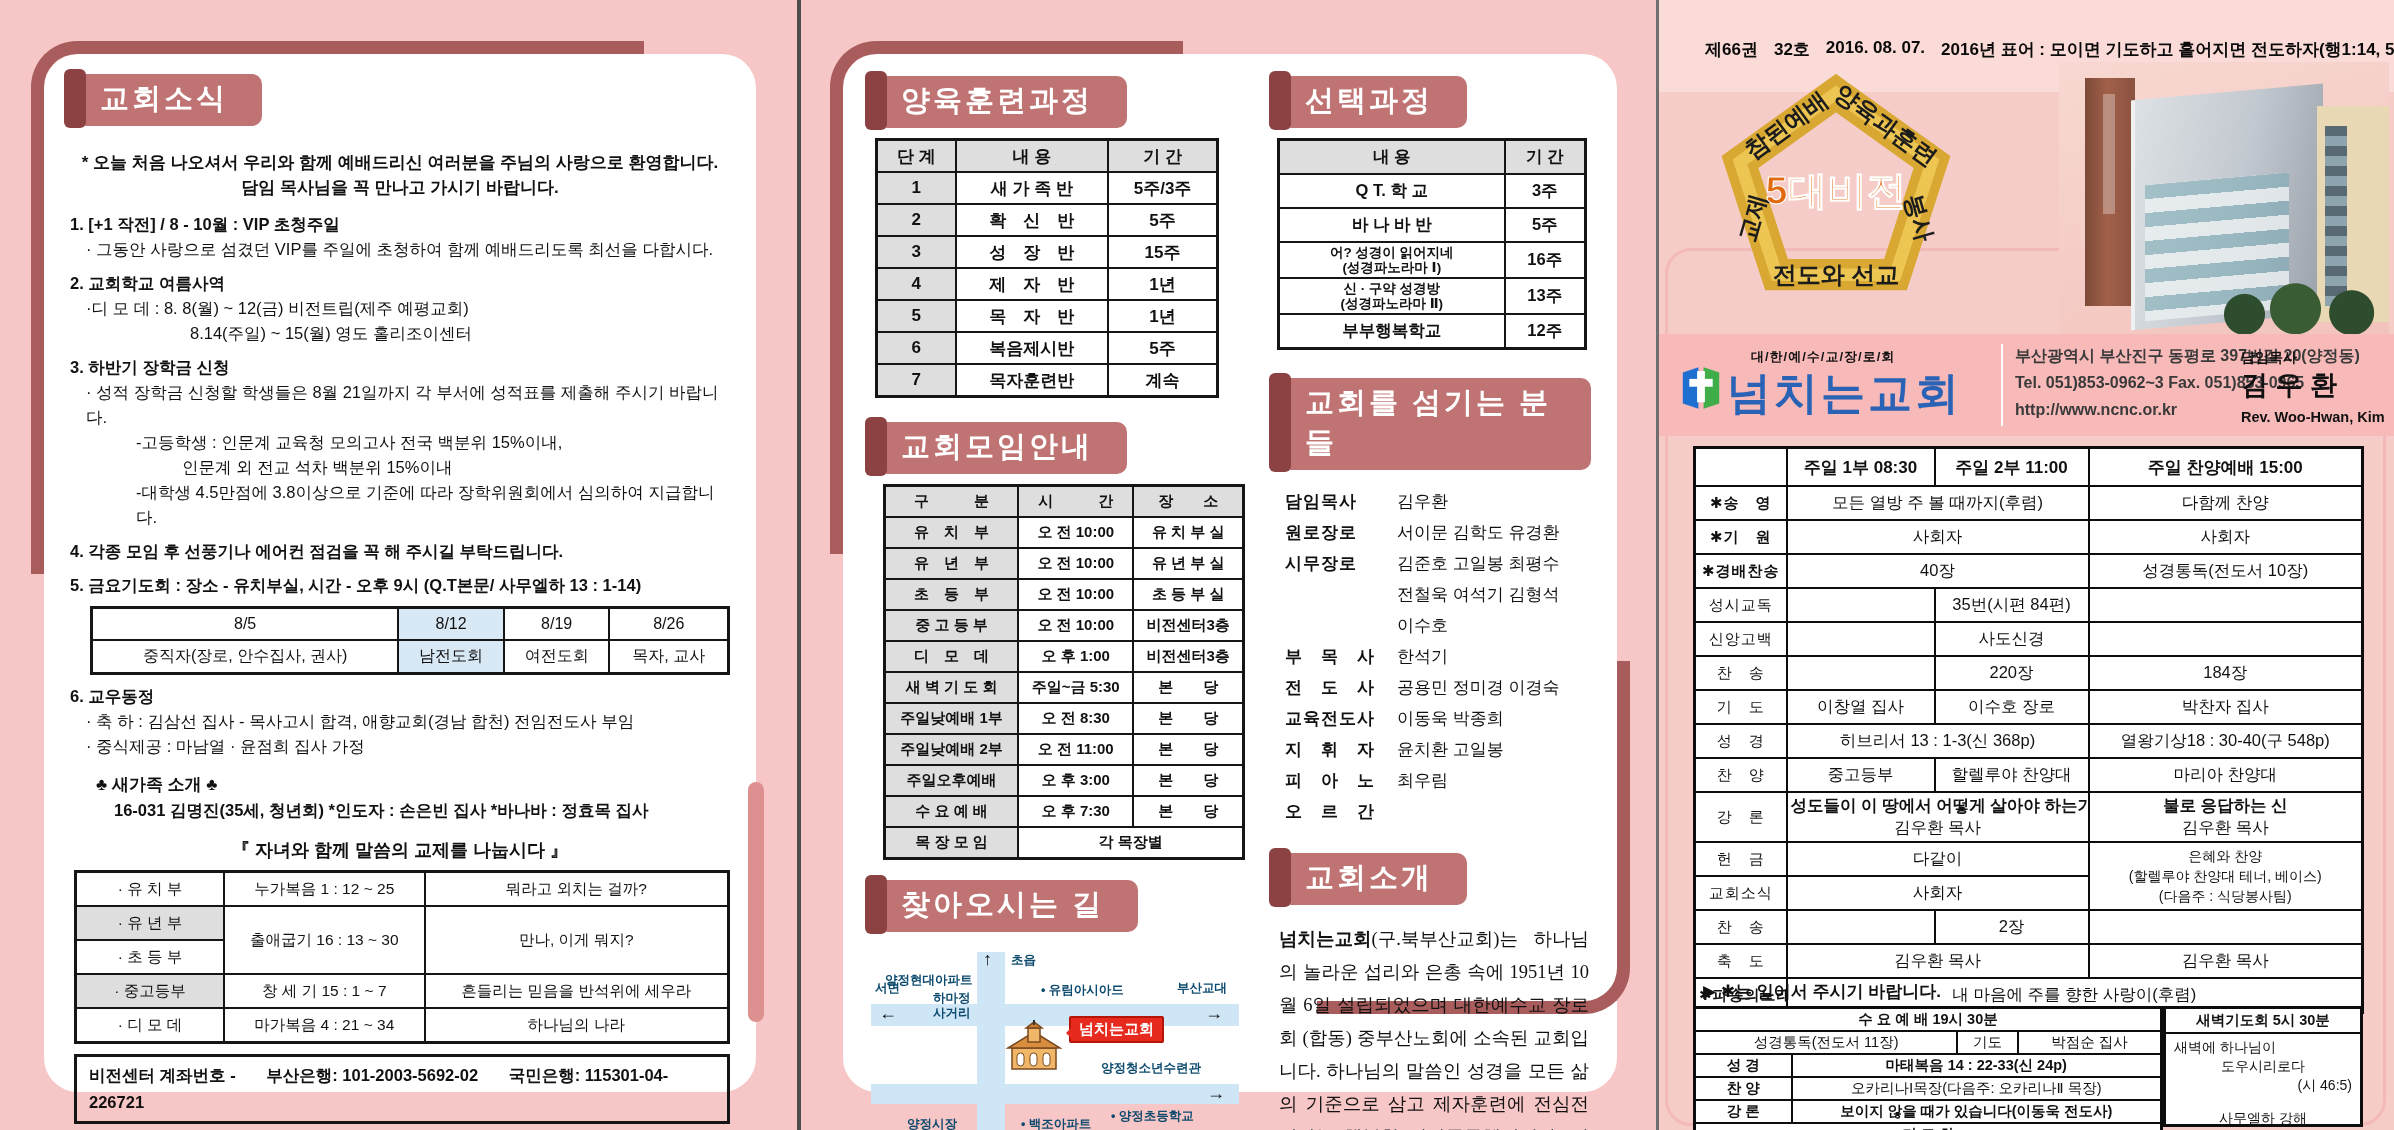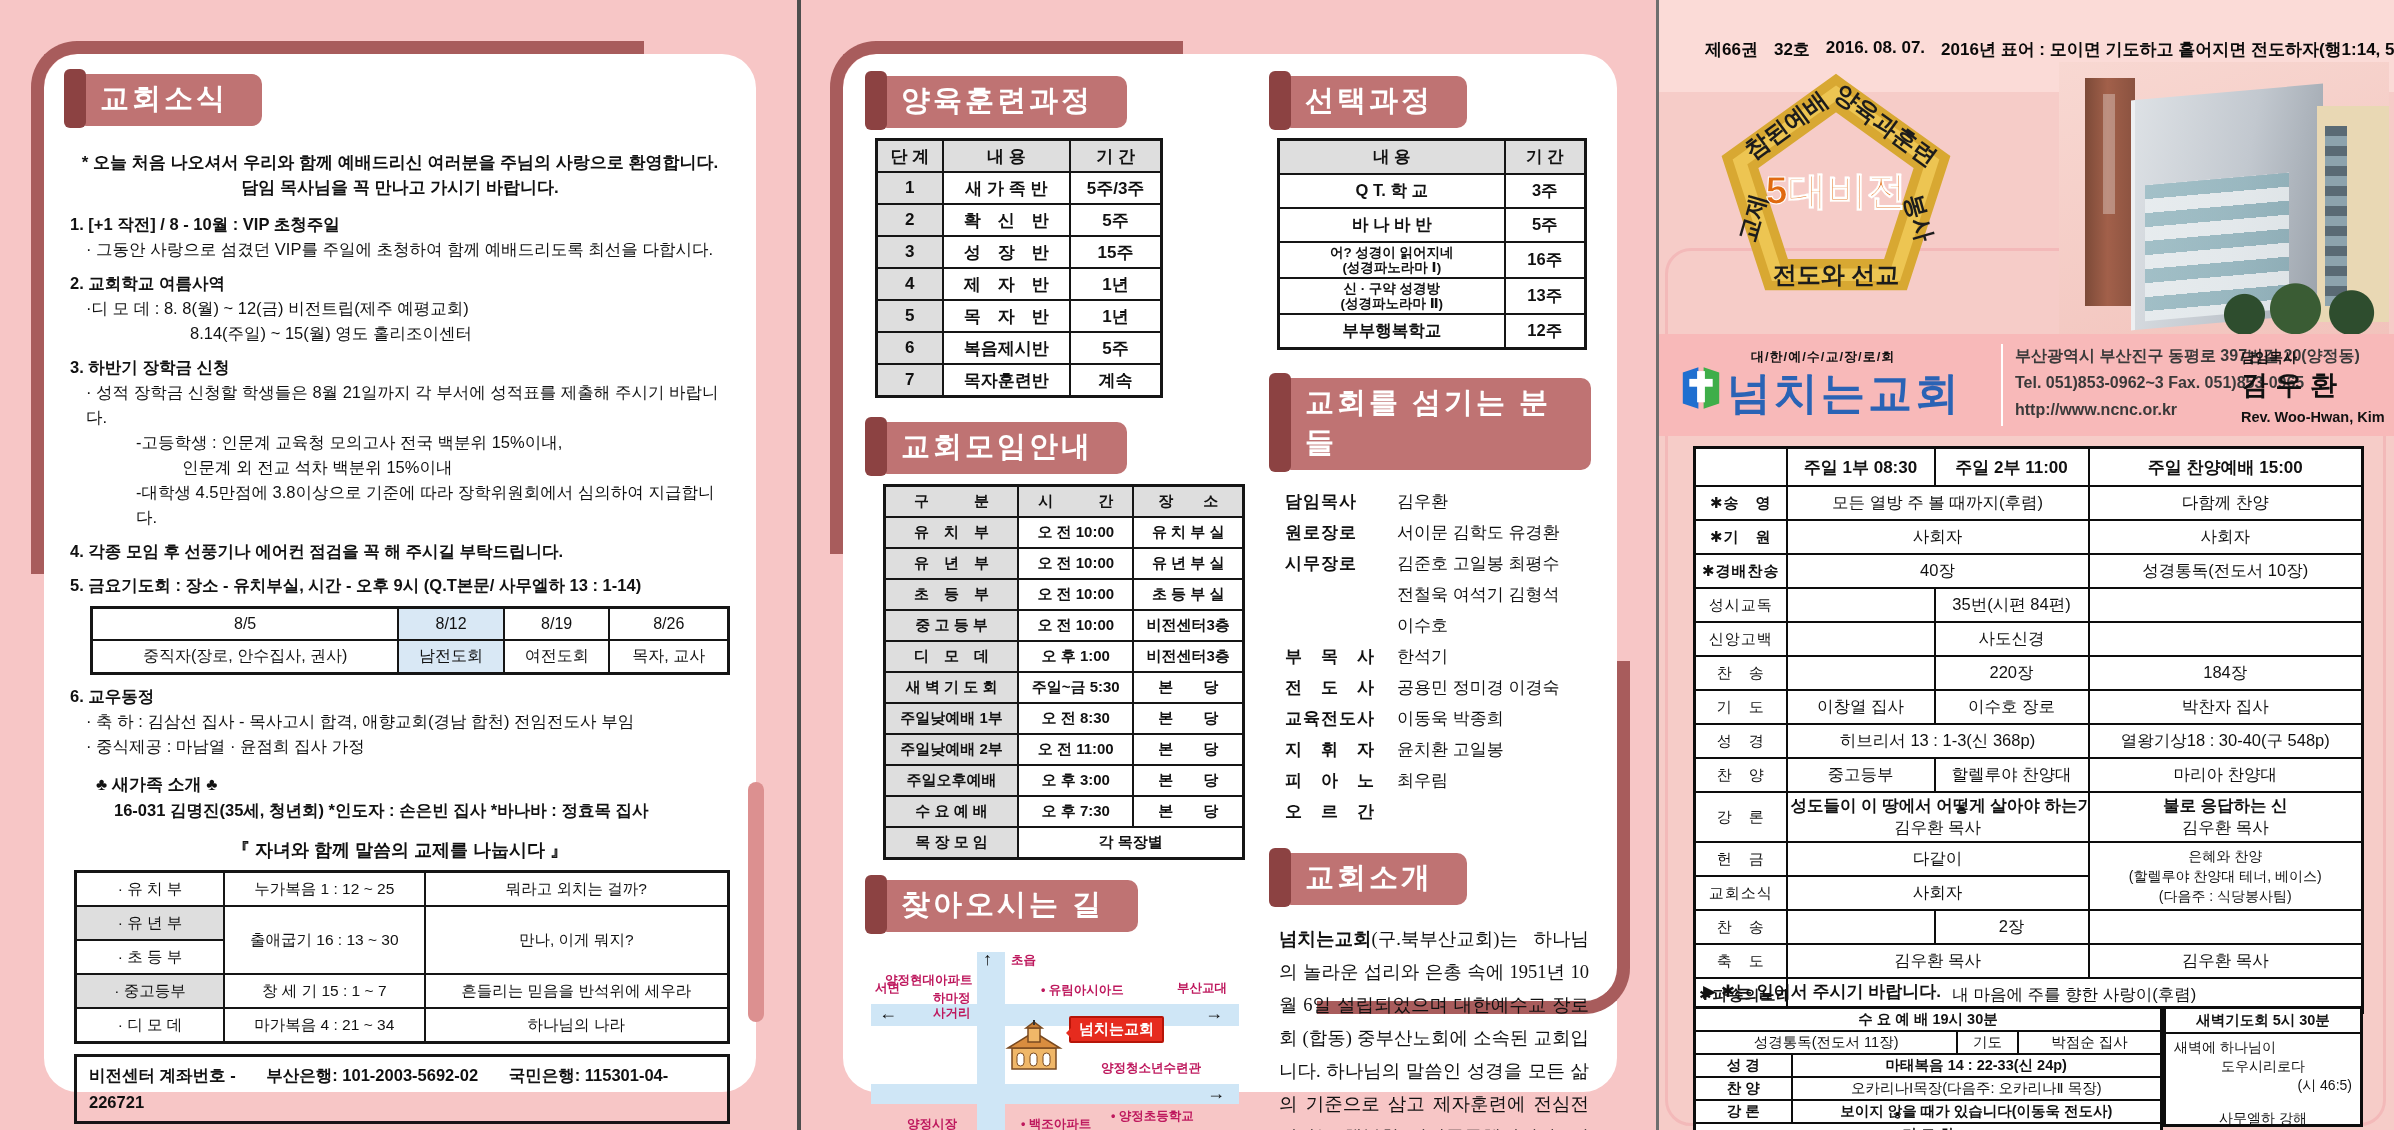--- a/index.html
+++ b/index.html
@@ -54,39 +54,39 @@
   .kids-title{text-align:center;font-weight:bold;font-size:18px;margin:16px 0 8px;}
   .kids{width:656px;margin-left:4px;font-size:15.5px;}
   .kids td{height:28px;}
   .kd{width:138px;}
   .acct{border:3px solid #151515;width:656px;margin:10px 0 0 4px;box-sizing:border-box;
         font-weight:bold;font-size:16.5px;padding:5px 12px;line-height:27px;}
   .acct span{margin-right:26px;}
   
   .col-l{position:absolute;left:28px;top:18px;width:368px;}
   .col-r{position:absolute;left:432px;top:18px;width:316px;}
-  .train{width:288px;font-size:17px;font-weight:bold;margin-left:4px;padding-left:26px;}
+  .train{width:344px;font-size:17px;font-weight:bold;margin-left:4px;padding-left:26px;}
   .train td,.train th{height:26px;}
   .meet{width:362px;font-size:15px;font-weight:bold;margin-left:12px;}
   .meet td,.meet th{height:27px;padding:1px 2px;}
   .elect{width:310px;font-size:16.5px;font-weight:bold;margin-left:2px;}
   .elect td,.elect th{height:28px;}
   .elect .sub{display:block;font-size:13.5px;line-height:15px;}
   .serv{font-size:17px;line-height:31px;margin:6px 0 0 10px;}
   .serv .r{display:inline-block;width:112px;font-weight:bold;letter-spacing:1px;}
   .about-p{font-size:18.5px;line-height:33px;text-align:justify;margin:8px 2px 0 4px;
            font-family:"Liberation Serif","DejaVu Serif",serif;}
   .about-p .lead{font-weight:bold;}
   
   .map{position:relative;width:368px;height:292px;margin-top:8px;overflow:hidden;}
   .road{position:absolute;background:#cfe6f6;}
   .mv{left:106px;top:2px;width:28px;height:216px;}
   .mh1{left:0;top:54px;width:368px;height:22px;}
   .mh2{left:0;top:134px;width:368px;height:20px;}
-  .ml{position:absolute;font-size:12.5px;font-weight:bold;color:#be185d;white-space:nowrap;}
+  .ml{position:absolute;font-size:12.5px;font-weight:bold;color:#0c4a6e;white-space:nowrap;}
   .arr{position:absolute;font-size:18px;font-weight:bold;color:#111;line-height:18px;}
   .badge{position:absolute;left:198px;top:66px;background:#e62b1e;color:#fff;font-weight:bold;
          font-size:15px;padding:2px 8px;border:2px solid #b71408;border-radius:2px;}
   .badge::before{content:"";position:absolute;left:-12px;bottom:1px;
                  border:7px solid transparent;border-right-color:#e62b1e;}
   .mchurch{position:absolute;left:134px;top:70px;}
   
   .mast{position:absolute;left:46px;top:38px;width:698px;display:flex;gap:16px;
         font-size:17px;font-weight:bold;color:#0a0a0a;white-space:nowrap;}
   .vision{position:absolute;left:12px;top:66px;}

